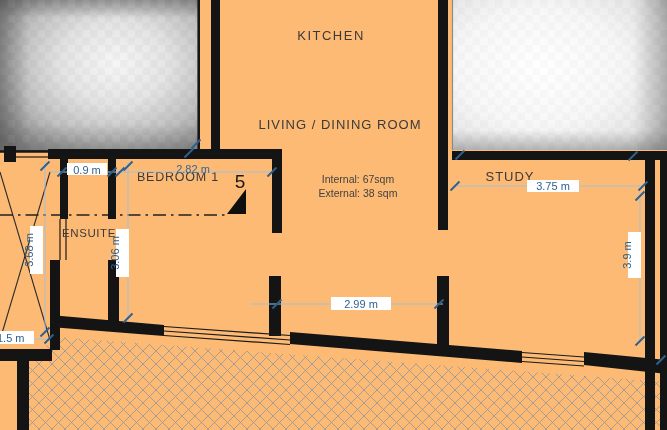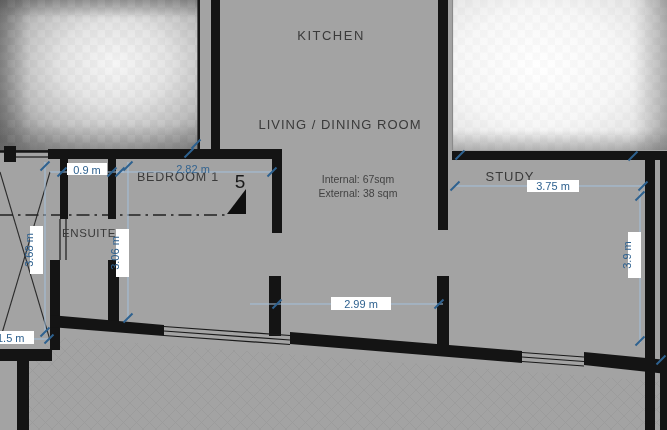--- a/index.html
+++ b/index.html
@@ -1,19 +1,19 @@
 <!DOCTYPE html>
 <html><head>
 <meta charset="utf-8">
 <style>
   html,body{margin:0;padding:0;background:#ffffff;}
   .stage{
     position:relative;
     width:667px;height:430px;
-    background:#a3a3a3;
+    background:#fdba74;
     overflow:hidden;
     font-family:"Liberation Sans", sans-serif;
   }
   svg{display:block;}
   text{font-family:"Liberation Sans", sans-serif;}
   .room-label{fill:#3a3a3a;}
   .dim-text{fill:#2e618f;}
 </style>
 </head>
 <body>

